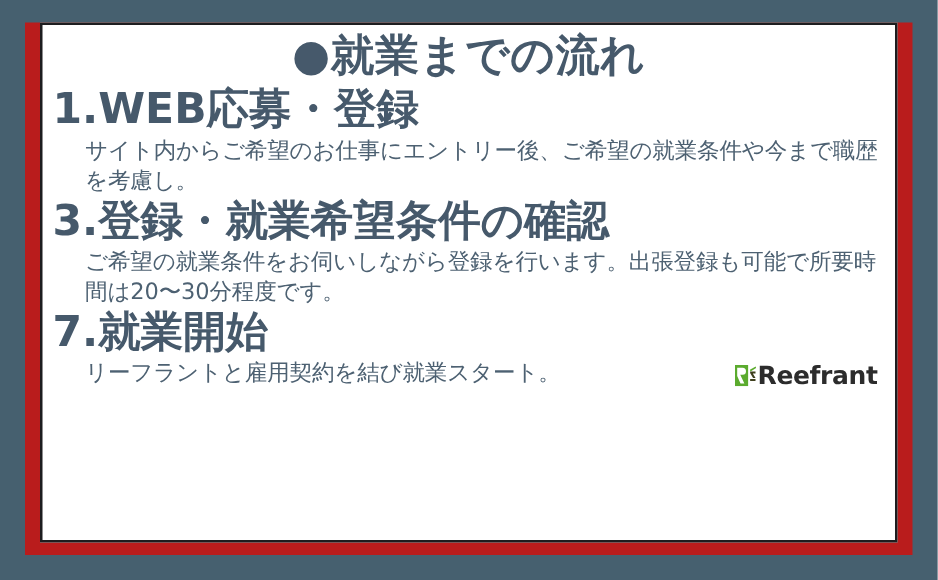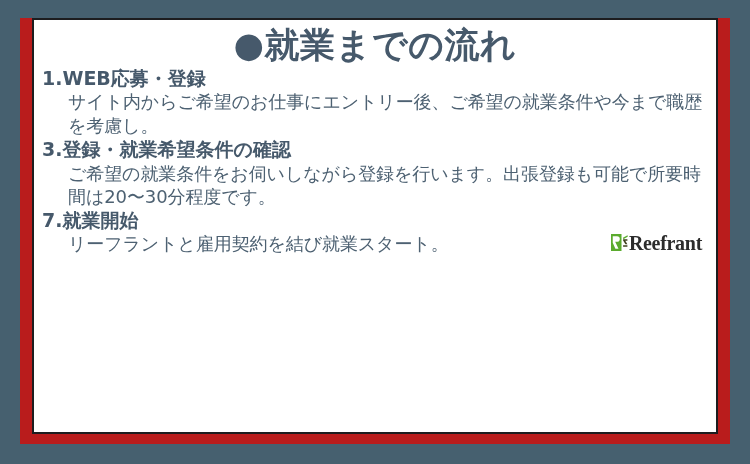--- a/index.html
+++ b/index.html
@@ -60,43 +60,42 @@
   
   #steps-list {
     list-style: none;
     margin-top: 1px;
   }
 
   .step-item { margin: 0; }
 
   .step-heading {
     color: #46596b;
-    font-size: 19px;
+    font-size: 34px;
     font-weight: bold;
     line-height: 1.22;
     letter-spacing: 0px;
     white-space: nowrap;
   }
 
   .step-body {
     color: #4d6172;
     font-size: 18px;
     font-weight: normal;
     line-height: 1.33;
     letter-spacing: -0.1px;
     padding-left: 26px;
     padding-right: 2px;
   }
 
   
   .step-body-row {
     display: flex;
-    align-items: flex-start;
+    align-items: flex-end;
     justify-content: space-between;
-    font-family: Liberation Serif, serif;
   }
 
   .step-body-row .step-body { padding-right: 0; }
 
   
   #brand-logo {
     display: flex;
     align-items: center;
     gap: 1px;
     padding-right: 6px;

